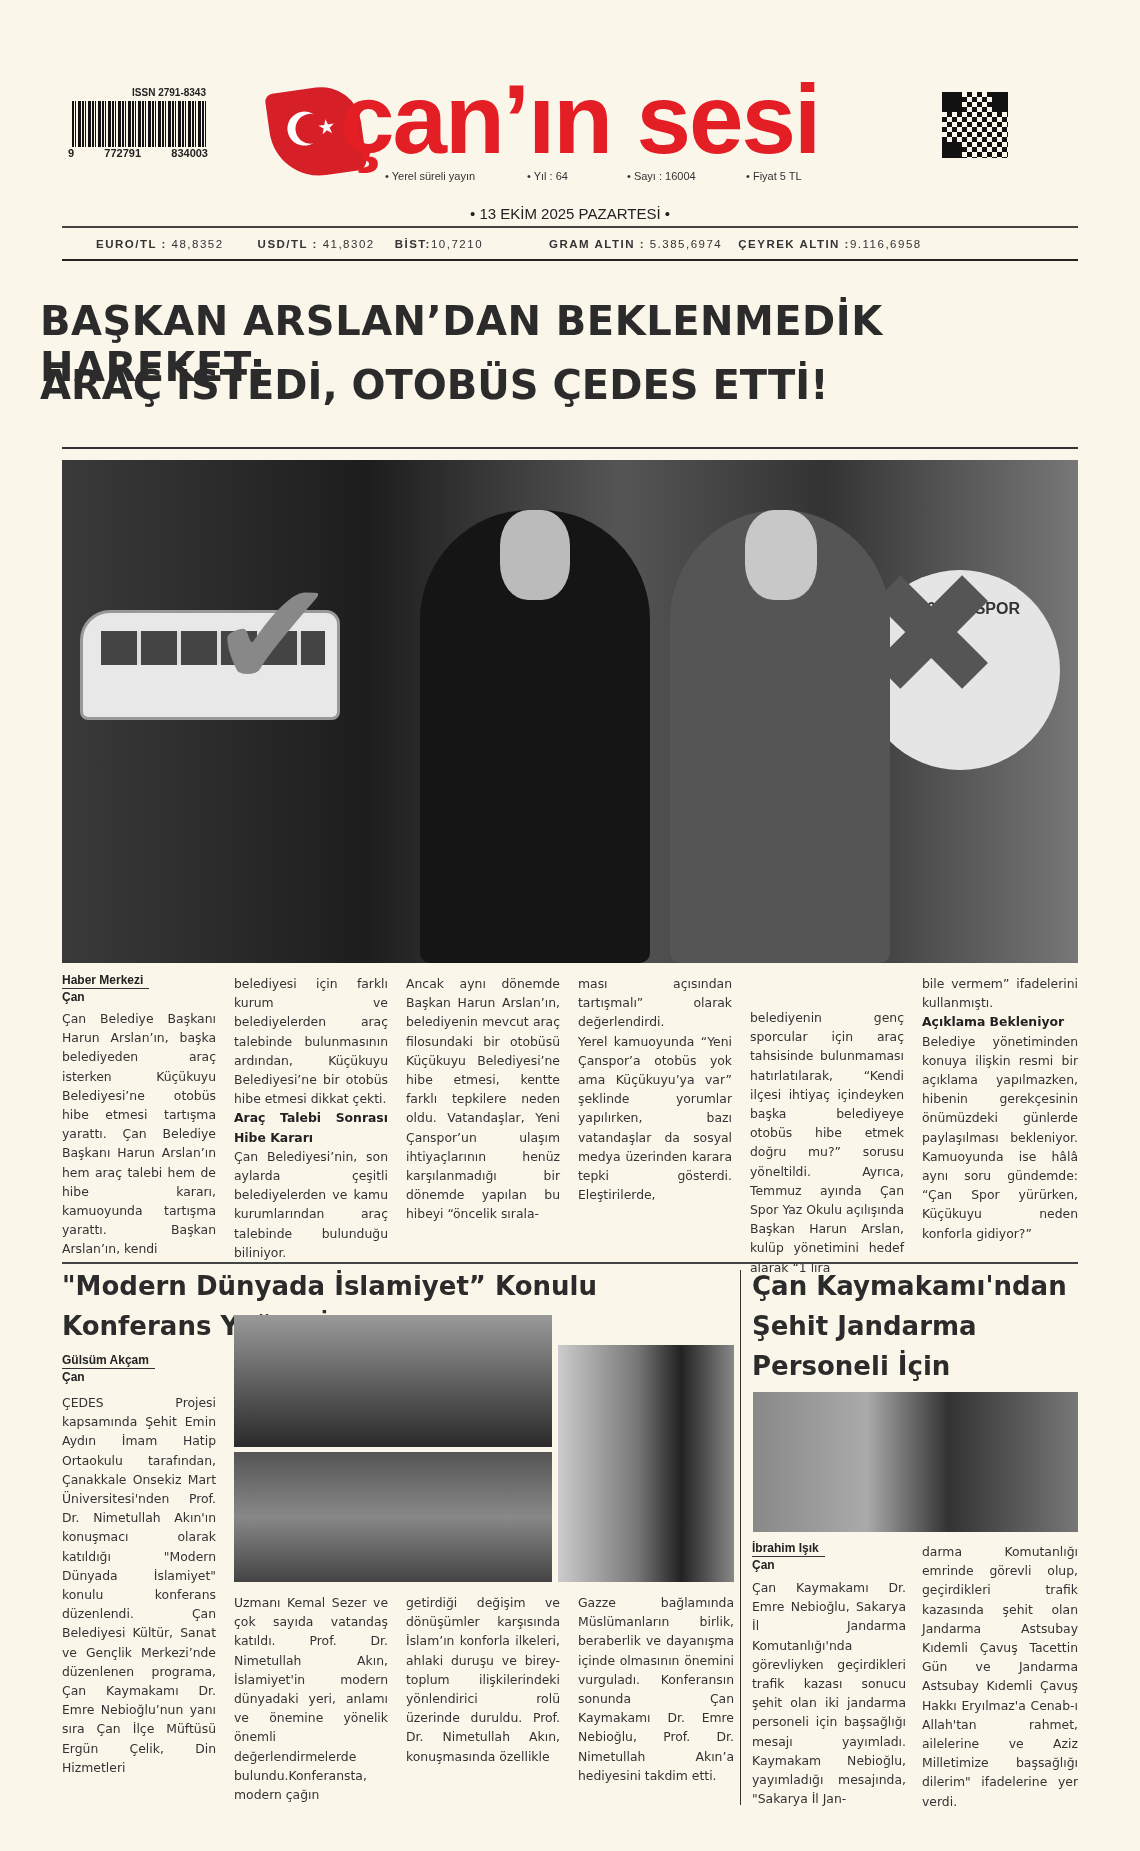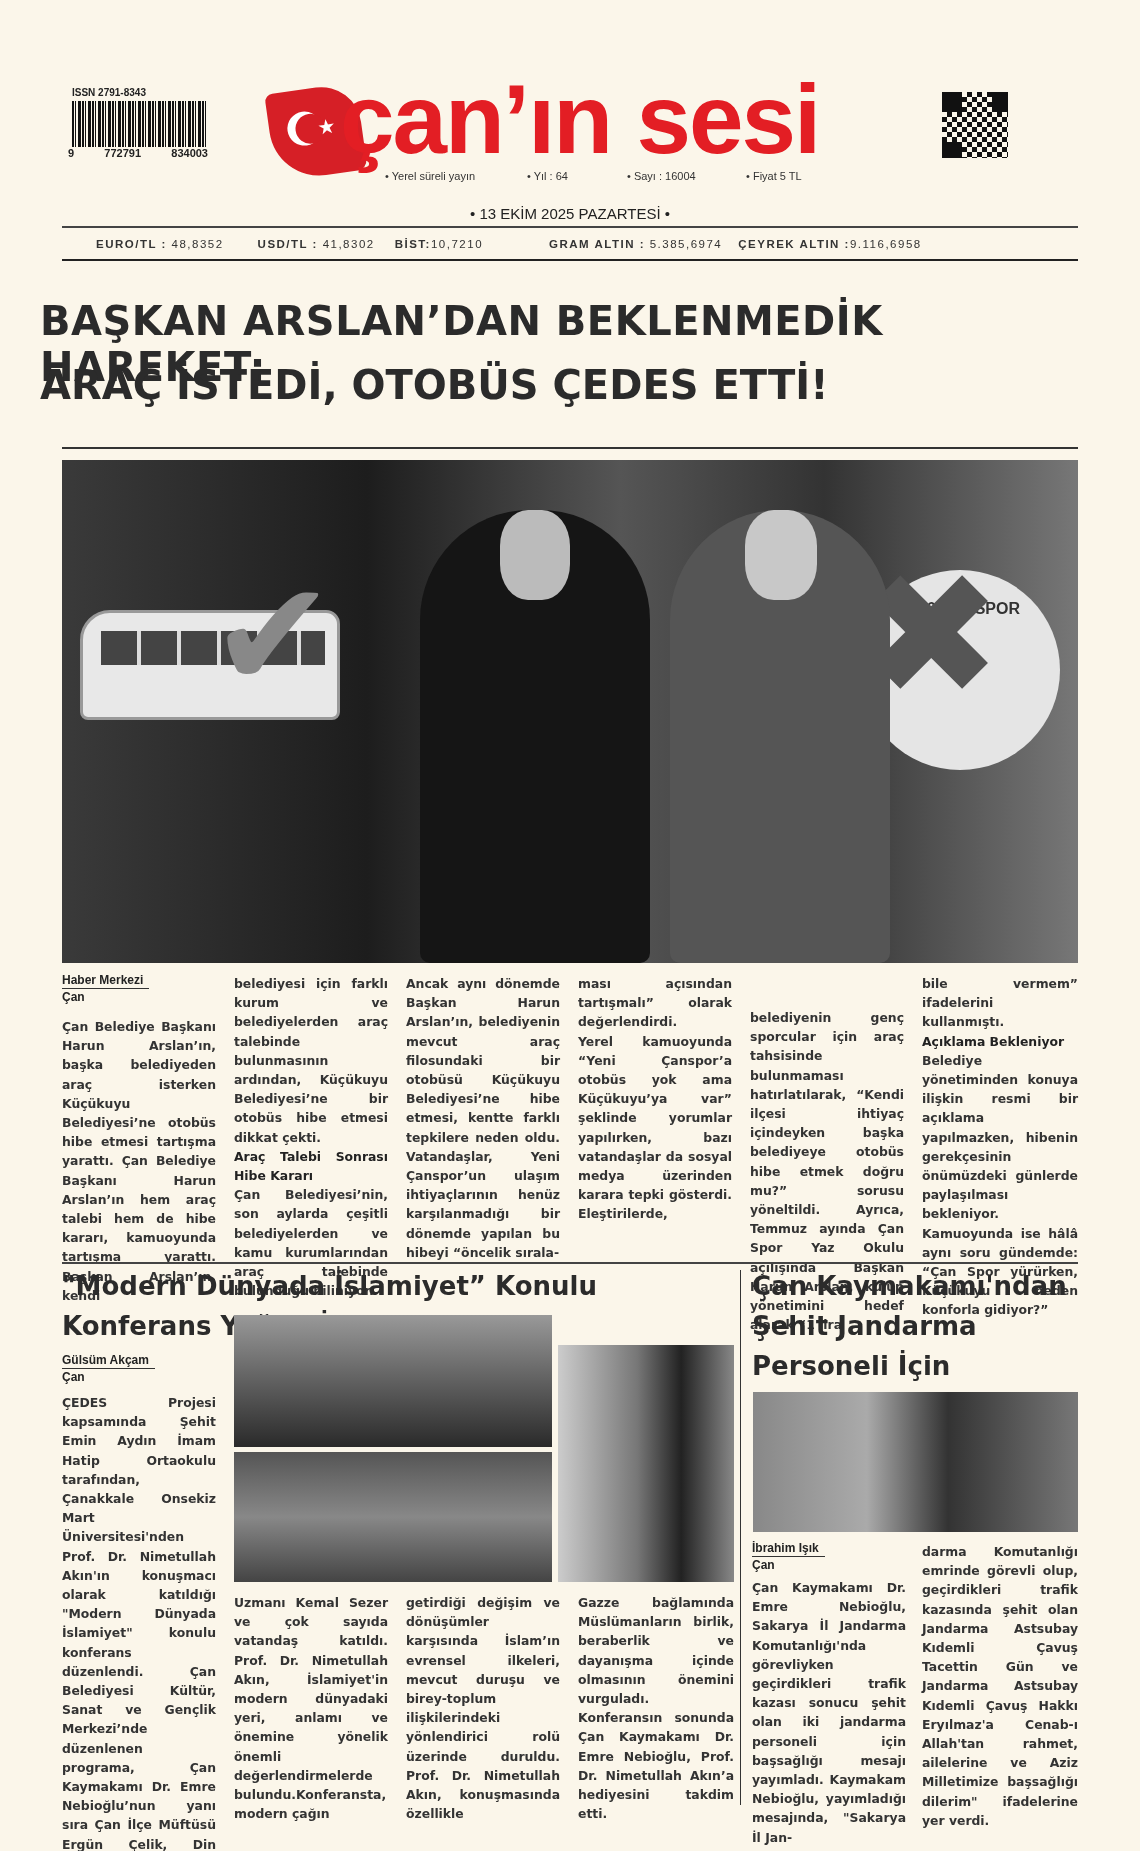--- a/index.html
+++ b/index.html
@@ -1,21 +1,21 @@
 <!DOCTYPE html>
 <html><head>
 <meta charset="utf-8">
 <style>
   * { box-sizing: border-box; margin: 0; padding: 0; }
   html, body { width: 1140px; height: 1851px; }
   body { background: #fbf6ea; font-family: "Liberation Sans", sans-serif; color: #222; position: relative; overflow: hidden; }
   .abs { position: absolute; }
 
   
-  .issn { left: 72px; top: 87px; width: 134px; text-align: left; font-size: 10px; font-weight: bold; }
+  .issn { left: 72px; top: 87px; width: 134px; text-align: right; font-size: 10px; font-weight: bold; }
   .barcode { left: 72px; top: 101px; width: 134px; height: 46px;
     background: repeating-linear-gradient(90deg,#111 0 2px,#fbf6ea 2px 3px,#111 3px 4px,#fbf6ea 4px 6px,#111 6px 9px,#fbf6ea 9px 10px); }
   .barnum { left: 68px; top: 147px; width: 140px; font-size: 11px; font-weight: bold; display: flex; justify-content: space-between; }
   .flag { left: 270px; top: 88px; width: 92px; height: 88px; background: #d61f26; border-radius: 8px 40px 10px 50px; transform: rotate(-8deg); }
   .flag .cres { position: absolute; left: 18px; top: 22px; width: 34px; height: 34px; border-radius: 50%; background: #fff; }
   .flag .cres2 { position: absolute; left: 26px; top: 25px; width: 30px; height: 30px; border-radius: 50%; background: #d61f26; }
   .flag .star { position: absolute; left: 48px; top: 28px; color: #fff; font-size: 20px; }
   .logo { left: 340px; top: 70px; font-family: Liberation Sans, sans-serif; font-weight: bold; font-size: 98px; color: #e31e24; letter-spacing: -2px; line-height: 1; }
   .meta { top: 170px; font-size: 11px; color: #333; }
   .qr { left: 940px; top: 90px; width: 70px; height: 70px;
@@ -41,21 +41,21 @@
   .bus .win { position:absolute; left: 18px; top: 18px; width: 224px; height: 34px; background: repeating-linear-gradient(90deg,#444 0 36px,#ddd 36px 40px); }
   .check { left: 210px; top: 560px; font-size: 150px; color: #888; line-height: 1; }
   .cross { left: 860px; top: 550px; font-size: 170px; color: #555; line-height: 1; }
   .man1 { left: 420px; top: 510px; width: 230px; height: 453px; background: #151515; border-radius: 110px 110px 10px 10px; }
   .man1 .face { position:absolute; left: 80px; top: 0; width: 70px; height: 90px; background: #bbb; border-radius: 40%; }
   .man2 { left: 670px; top: 510px; width: 220px; height: 453px; background: #555; border-radius: 110px 110px 10px 10px; }
   .man2 .face { position:absolute; left: 75px; top: 0; width: 72px; height: 90px; background: #c8c8c8; border-radius: 40%; }
   .logo-badge { left: 860px; top: 570px; width: 200px; height: 200px; border-radius: 50%; background: #e5e5e5; color:#333; font-weight:bold; text-align:center; padding-top: 30px; font-size: 16px; }
 
   .col { position: absolute; font-family: "DejaVu Sans", sans-serif; font-size: 12.4px; line-height: 19.2px; text-align: justify; color: #333; }
-  .col p { margin: 0; font-weight: bold; }
+  .col p { margin: 0; }
   .byline { font-family: "Liberation Sans", sans-serif; font-weight: bold; font-size: 12px; line-height: 16px; color: #222; }
   .byline .n { border-bottom: 1.5px solid #333; display: inline-block; padding-right: 6px; }
   .sub { font-weight: bold; color: #222; }
 
   .sepH { left: 62px; top: 1262px; width: 1016px; height: 2px; background: #444; }
   .vsep { left: 740px; top: 1270px; width: 1px; height: 535px; background: #333; }
   .h2 { font-family: "DejaVu Sans", sans-serif; font-weight: bold; color: #2b2b2b; font-size: 26px; line-height: 40px; }
   .ph { background: #444; }
 </style>
 </head>
@@ -107,21 +107,21 @@
   </div>
 <div class="abs man2">
     <div class="face"></div>
   </div>
 
 <div class="col" style="left:62px;top:972px;width:154px">
   <div class="byline">
     <span class="n">Haber Merkezi</span><br>
     <span>Çan</span>
   </div>
-  <p style="margin-top:12px">Çan Belediye Başkanı Harun Arslan’ın, başka belediyeden araç isterken Küçükuyu Belediyesi’ne otobüs hibe etmesi tartışma yarattı.  Çan Belediye Başkanı Harun Arslan’ın hem araç talebi hem de hibe kararı, kamuoyunda tartışma yarattı. Başkan Arslan’ın, kendi</p>
+  <p style="margin-top:4px">Çan Belediye Başkanı Harun Arslan’ın, başka belediyeden araç isterken Küçükuyu Belediyesi’ne otobüs hibe etmesi tartışma yarattı.  Çan Belediye Başkanı Harun Arslan’ın hem araç talebi hem de hibe kararı, kamuoyunda tartışma yarattı. Başkan Arslan’ın, kendi</p>
 </div>
 <div class="col" style="left:234px;top:974px;width:154px">
   <p>belediyesi için farklı kurum ve belediyelerden araç talebinde bulunmasının ardından, Küçükuyu Belediyesi’ne bir otobüs hibe etmesi dikkat çekti.</p>
   <p class="sub">Araç Talebi Sonrası Hibe Kararı</p>
   <p>Çan Belediyesi’nin, son aylarda çeşitli belediyelerden ve kamu kurumlarından araç talebinde bulunduğu biliniyor.</p>
 </div>
 <div class="col" style="left:406px;top:974px;width:154px">
   <p>Ancak aynı dönemde Başkan Harun Arslan’ın, belediyenin mevcut araç filosundaki bir otobüsü Küçükuyu Belediyesi’ne hibe etmesi, kentte farklı tepkilere neden oldu. Vatandaşlar, Yeni Çanspor’un ulaşım ihtiyaçlarının henüz karşılanmadığı bir dönemde yapılan bu hibeyi “öncelik sırala-</p>
 </div>
 <div class="col" style="left:578px;top:974px;width:154px">
@@ -149,21 +149,21 @@
 <div class="abs ph" style="left:234px;top:1452px;width:318px;height:130px;background:linear-gradient(180deg,#555 0%,#888 50%,#444 100%)"></div>
 <div class="abs ph" style="left:558px;top:1345px;width:176px;height:237px;background:linear-gradient(90deg,#ccc 0%,#777 45%,#222 70%,#888 100%)"></div>
 
 <div class="col" style="left:62px;top:1393px;width:154px">
   <p>ÇEDES Projesi kapsamında Şehit Emin Aydın İmam Hatip Ortaokulu tarafından, Çanakkale Onsekiz Mart Üniversitesi'nden Prof. Dr. Nimetullah Akın'ın konuşmacı olarak katıldığı "Modern Dünyada İslamiyet" konulu konferans düzenlendi. Çan Belediyesi Kültür, Sanat ve Gençlik Merkezi’nde düzenlenen programa, Çan Kaymakamı Dr. Emre Nebioğlu’nun yanı sıra Çan İlçe Müftüsü Ergün Çelik, Din Hizmetleri</p>
 </div>
 <div class="col" style="left:234px;top:1593px;width:154px">
   <p>Uzmanı Kemal Sezer ve çok sayıda vatandaş katıldı. Prof. Dr. Nimetullah Akın, İslamiyet'in modern dünyadaki yeri, anlamı ve önemine yönelik önemli değerlendirmelerde bulundu.Konferansta, modern çağın</p>
 </div>
 <div class="col" style="left:406px;top:1593px;width:154px">
-  <p>getirdiği değişim ve dönüşümler karşısında İslam’ın evrensel ilkeleri, mevcut duruşu ve birey-toplum ilişkilerindeki yönlendirici rolü üzerinde duruldu. Prof. Dr. Nimetullah Akın, konuşmasında özellikle</p>
+  <p>getirdiği değişim ve dönüşümler karşısında İslam’ın konforla ilkeleri, ahlaki duruşu ve birey-toplum ilişkilerindeki yönlendirici rolü üzerinde duruldu. Prof. Dr. Nimetullah Akın, konuşmasında özellikle</p>
 </div>
 <div class="col" style="left:578px;top:1593px;width:156px">
   <p>Gazze bağlamında Müslümanların birlik, beraberlik ve dayanışma içinde olmasının önemini vurguladı. Konferansın sonunda Çan Kaymakamı Dr. Emre Nebioğlu, Prof. Dr. Nimetullah Akın’a hediyesini takdim etti.</p>
 </div>
 
 <div class="abs h2" style="left:752px;top:1266px;width:330px">Çan Kaymakamı'ndan Şehit Jandarma Personeli İçin Başsağlığı Mesajı</div>
 <div class="abs ph" style="left:753px;top:1392px;width:325px;height:140px;background:linear-gradient(90deg,#888 0%,#aaa 35%,#333 60%,#777 100%)"></div>
 <div class="abs byline" style="left:752px;top:1540px">
   <span class="n">İbrahim Işık</span><br>
   <span>Çan</span>

